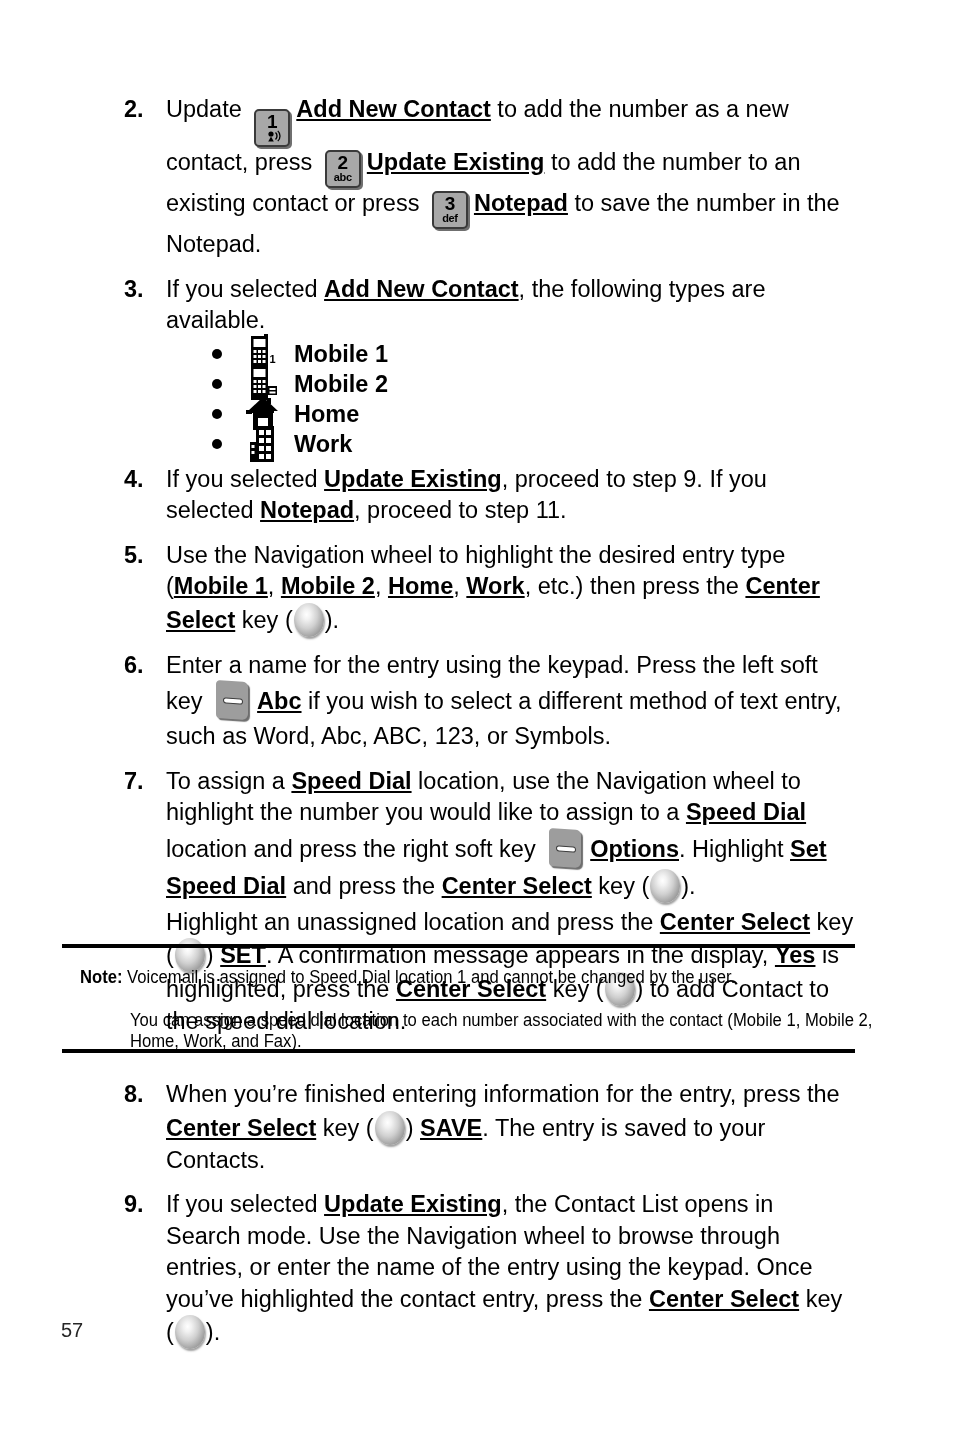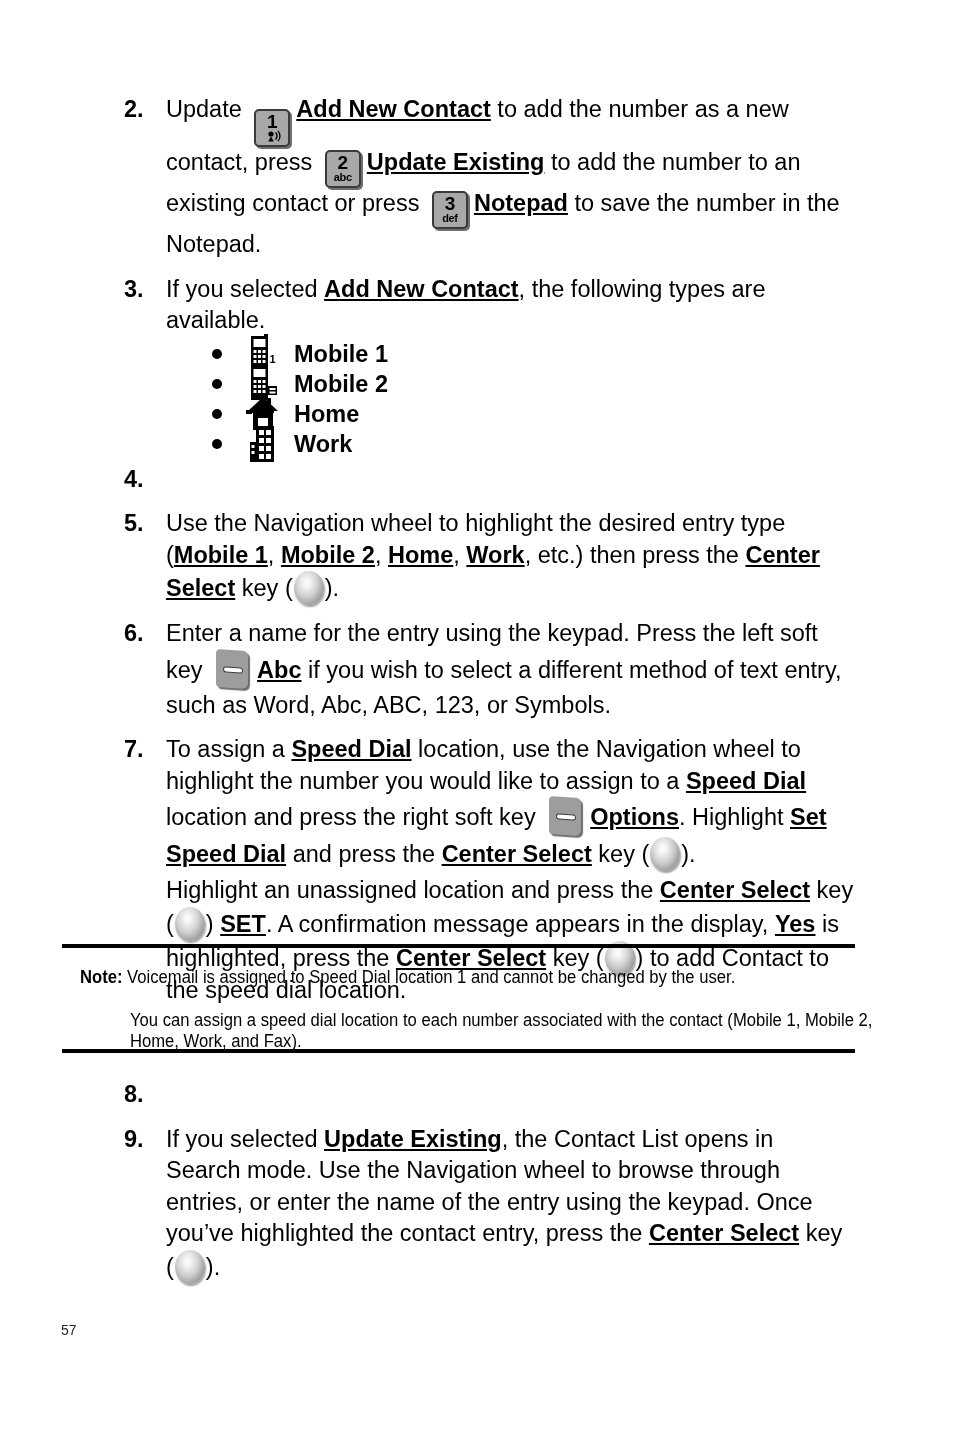--- a/index.html
+++ b/index.html
@@ -212,21 +212,21 @@
     transform: scaleX(0.95);
     transform-origin: left top;
   }
 
   
   .page-number {
     position: absolute;
     left: 61px;
     top: 1317px;
     font-family: "Liberation Sans", sans-serif;
-    font-size: 14px;
+    font-size: 20px;
     line-height: 26px;
     color: #262626;
     font-weight: normal;
   }
 </style>
 </head>
 <body>
 
 <div class="page">
 
@@ -338,20 +338,21 @@
             <span class="type-label">Work</span>
           </li>
 
 
         </ul>
       </div>
     </div>
 
     <div class="step" style="margin-top:5px;">
       <div class="step-num">4.</div>
+      <div class="step-body"><span>If you selected </span><b>Update Existing</b><span>, proceed to step 9. If you selected </span><b>Notepad</b><span>, proceed to step 11.</span></div>
     </div>
 
     <div class="step">
       <div class="step-num">5.</div>
       <div class="step-body"><span>Use the Navigation wheel to highlight the desired entry type (</span><b>Mobile 1</b><span>, </span><b>Mobile 2</b><span>, </span><b>Home</b><span>, </span><b>Work</b><span>, etc.) then press the </span><b>Center Select</b><span> key (</span><span class="selkey"></span><span>).</span></div>
     </div>
 
     <div class="step">
       <div class="step-num">6.</div>
       <div class="step-body"><span>Enter a name for the entry using the keypad. Press the left soft key </span><span class="softkey"><span class="sk-body"></span><span class="sk-dash"></span></span><b>Abc</b><span> if you wish to select a different method of text entry, such as Word, Abc, ABC, 123, or Symbols.</span></div>
@@ -372,20 +373,21 @@
     <div class="note-line1"><span class="nl-label">Note:</span> <span>Voicemail is assigned to Speed Dial location 1 and cannot be changed by the user.</span></div>
     <div class="note-line2">You can assign a speed dial location to each number associated with the contact (Mobile 1, Mobile 2, Home, Work, and Fax).</div>
   </div>
 
   <div class="rule" style="top:1049px;"></div>
 
   <div class="steps" style="top:1079px;">
 
     <div class="step">
       <div class="step-num">8.</div>
+      <div class="step-body"><span>When you’re finished entering information for the entry, press the </span><b>Center Select</b><span> key (</span><span class="selkey"></span><span>) </span><b>SAVE</b><span>. The entry is saved to your Contacts.</span></div>
     </div>
 
     <div class="step">
       <div class="step-num">9.</div>
       <div class="step-body"><span>If you selected </span><b>Update Existing</b><span>, the Contact List opens in Search mode. Use the Navigation wheel to browse through entries, or enter the name of the entry using the keypad. Once you’ve highlighted the contact entry, press the </span><b>Center Select</b><span> key (</span><span class="selkey"></span><span>).</span></div>
     </div>
 
   </div>
 
   <div class="page-number">57</div>

